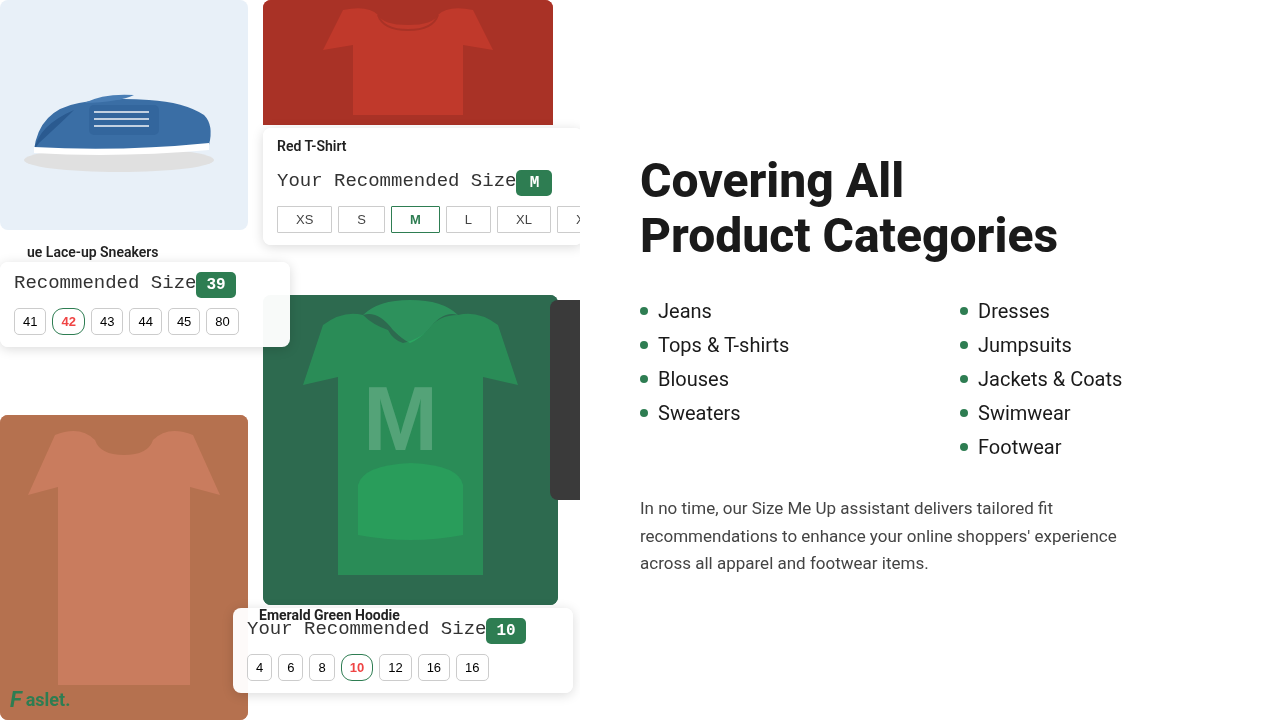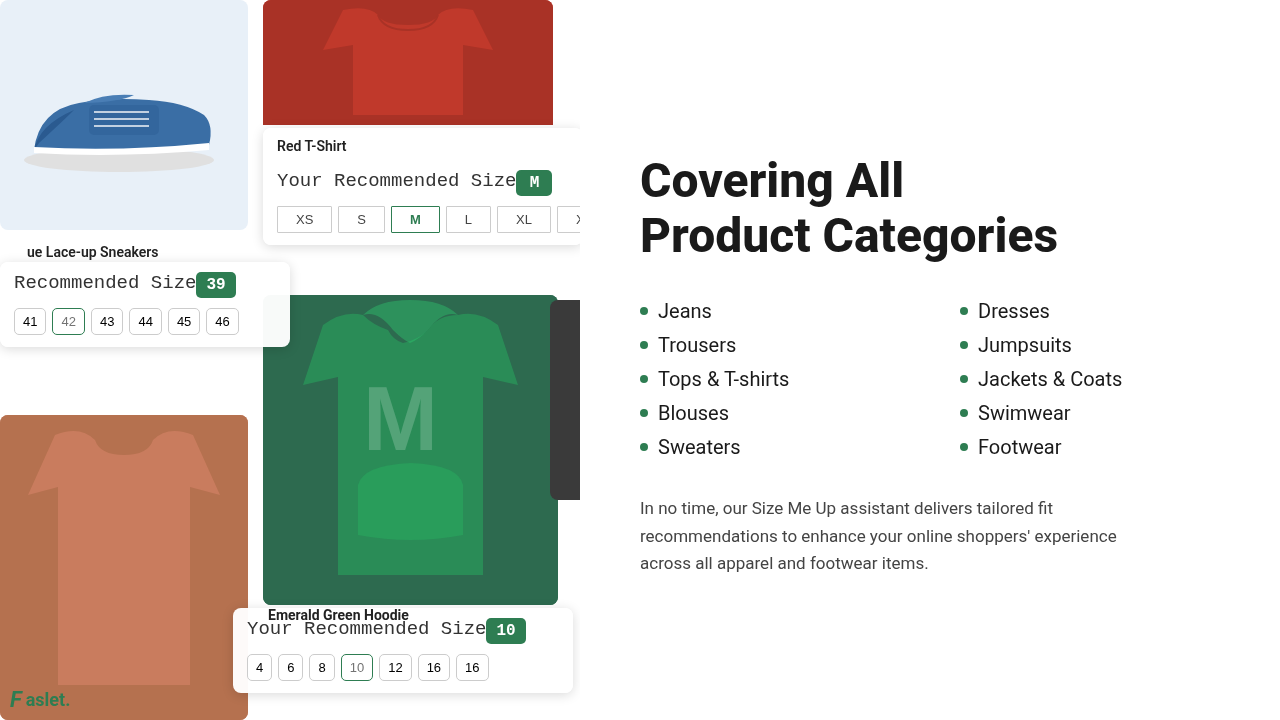--- a/index.html
+++ b/index.html
@@ -275,22 +275,23 @@
       border: 1.5px solid #ccc;
       background: #fff;
       border-radius: 5px;
       padding: 5px 8px;
       font-size: 13px;
       color: #000000;
       cursor: pointer;
     }
     .size-btn-num.active {
       border-color: #2e7d52;
-      color: #737373;
-      font-weight: 400;
+      color: #ef4444;
+      font-weight: 700;
+      border-radius: 11px;
     }
   </style>
 </head>
 <body>
 
 <div class="left-panel">
 
   <div class="card-sneaker">
     <div class="sneaker-img">
 
@@ -323,21 +324,21 @@
     <div class="rec-size-row">
       <span class="rec-size-text">Recommended Size</span>
       <span class="size-badge">39</span>
     </div>
     <div class="size-options-num">
       <button class="size-btn-num">41</button>
       <button class="size-btn-num active">42</button>
       <button class="size-btn-num">43</button>
       <button class="size-btn-num">44</button>
       <button class="size-btn-num">45</button>
-      <button class="size-btn-num">46</button>
+      <button class="size-btn-num">80</button>
     </div>
   </div>
 
   <div class="card-tshirt-red">
     
     <svg width="290" height="125" viewBox="0 0 290 125" xmlns="http://www.w3.org/2000/svg">
       <rect width="290" height="125" fill="#a93226"></rect>
 
       <path d="M80 10 Q105 5 115 15 Q120 25 145 25 Q170 25 175 15 Q185 5 210 10 L230 50 L200 45 L200 115 L90 115 L90 45 L60 50 Z" fill="#c0392b"></path>
       <path d="M115 15 Q120 30 145 30 Q170 30 175 15" fill="none" stroke="#a93226" stroke-width="2"></path>
@@ -375,21 +376,21 @@
       <path d="M60 30 Q80 15 100 20 Q110 30 125 35 Q130 45 140 48 Q155 45 165 35 Q175 20 195 20 Q215 15 235 30 L255 90 L220 82 L220 280 L75 280 L75 82 L40 90 Z" fill="#27ae60" opacity="0.5"></path>
 
       <path d="M100 20 Q115 5 147 5 Q180 5 195 20 Q180 15 165 35 Q155 45 147 48 Q140 45 130 35 Q115 15 100 20Z" fill="#2ecc71" opacity="0.4"></path>
 
       <path d="M95 190 Q100 170 148 168 Q196 170 200 190 L200 240 Q148 250 95 240 Z" fill="#27ae60" opacity="0.5"></path>
 
       <text x="100" y="155" font-size="90" font-weight="900" fill="rgba(255,255,255,0.2)" font-family="sans-serif">M</text>
     </svg>
   </div>
 
-  <div style="position:absolute; top:607px; left:268px; font-size:14px; font-weight:700; color:#222; z-index:11;">Emerald Green Hoodie</div>
+  <div style="position:absolute; top:607px; left:259px; font-size:14px; font-weight:700; color:#222; z-index:11;">Emerald Green Hoodie</div>
 
   <div class="size-overlay-hoodie">
     <div class="rec-size-row">
       <span class="rec-size-text">Your Recommended Size</span>
       <span class="size-badge">10</span>
     </div>
     <div class="size-options-num">
       <button class="size-btn-num">4</button>
       <button class="size-btn-num">6</button>
       <button class="size-btn-num">8</button>
@@ -416,24 +417,20 @@
   </h1>
 
   <div class="categories-grid">
     <ul class="category-col">
       <li class="category-item">
         <span class="bullet"></span>
         <span>Jeans</span>
       </li>
       <li class="category-item">
         <span class="bullet"></span>
-        <span>Trousers</span>
-      </li>
-      <li class="category-item">
-        <span class="bullet"></span>
         <span>Tops &amp; T-shirts</span>
       </li>
       <li class="category-item">
         <span class="bullet"></span>
         <span>Blouses</span>
       </li>
       <li class="category-item">
         <span class="bullet"></span>
         <span>Sweaters</span>
       </li>

